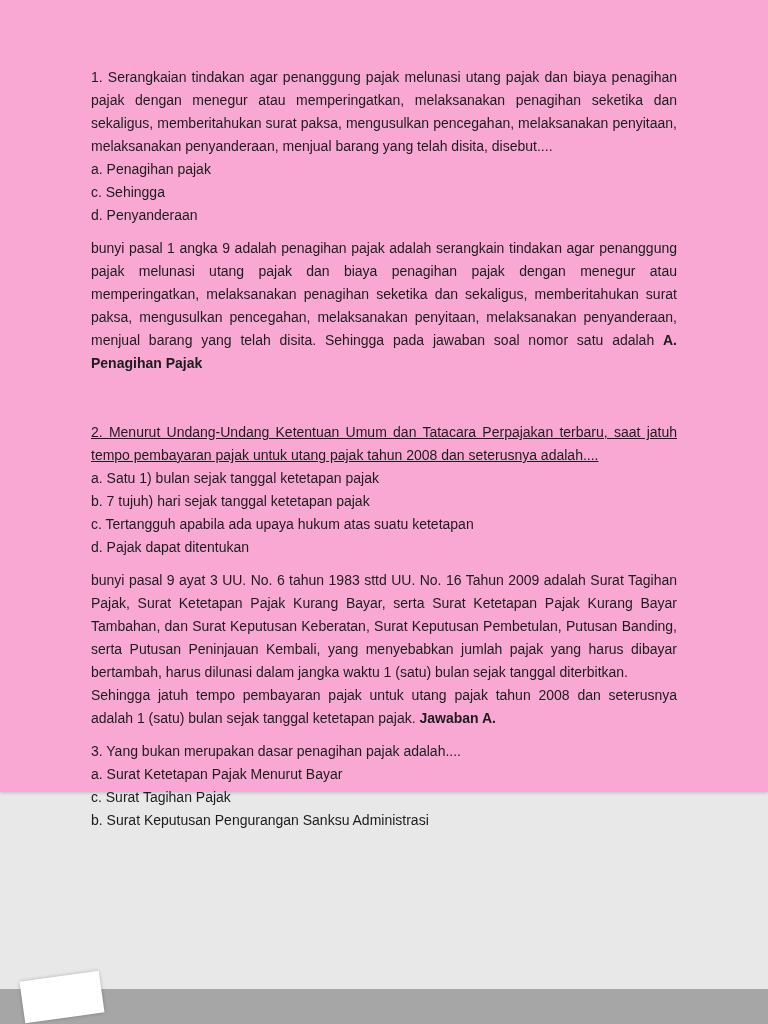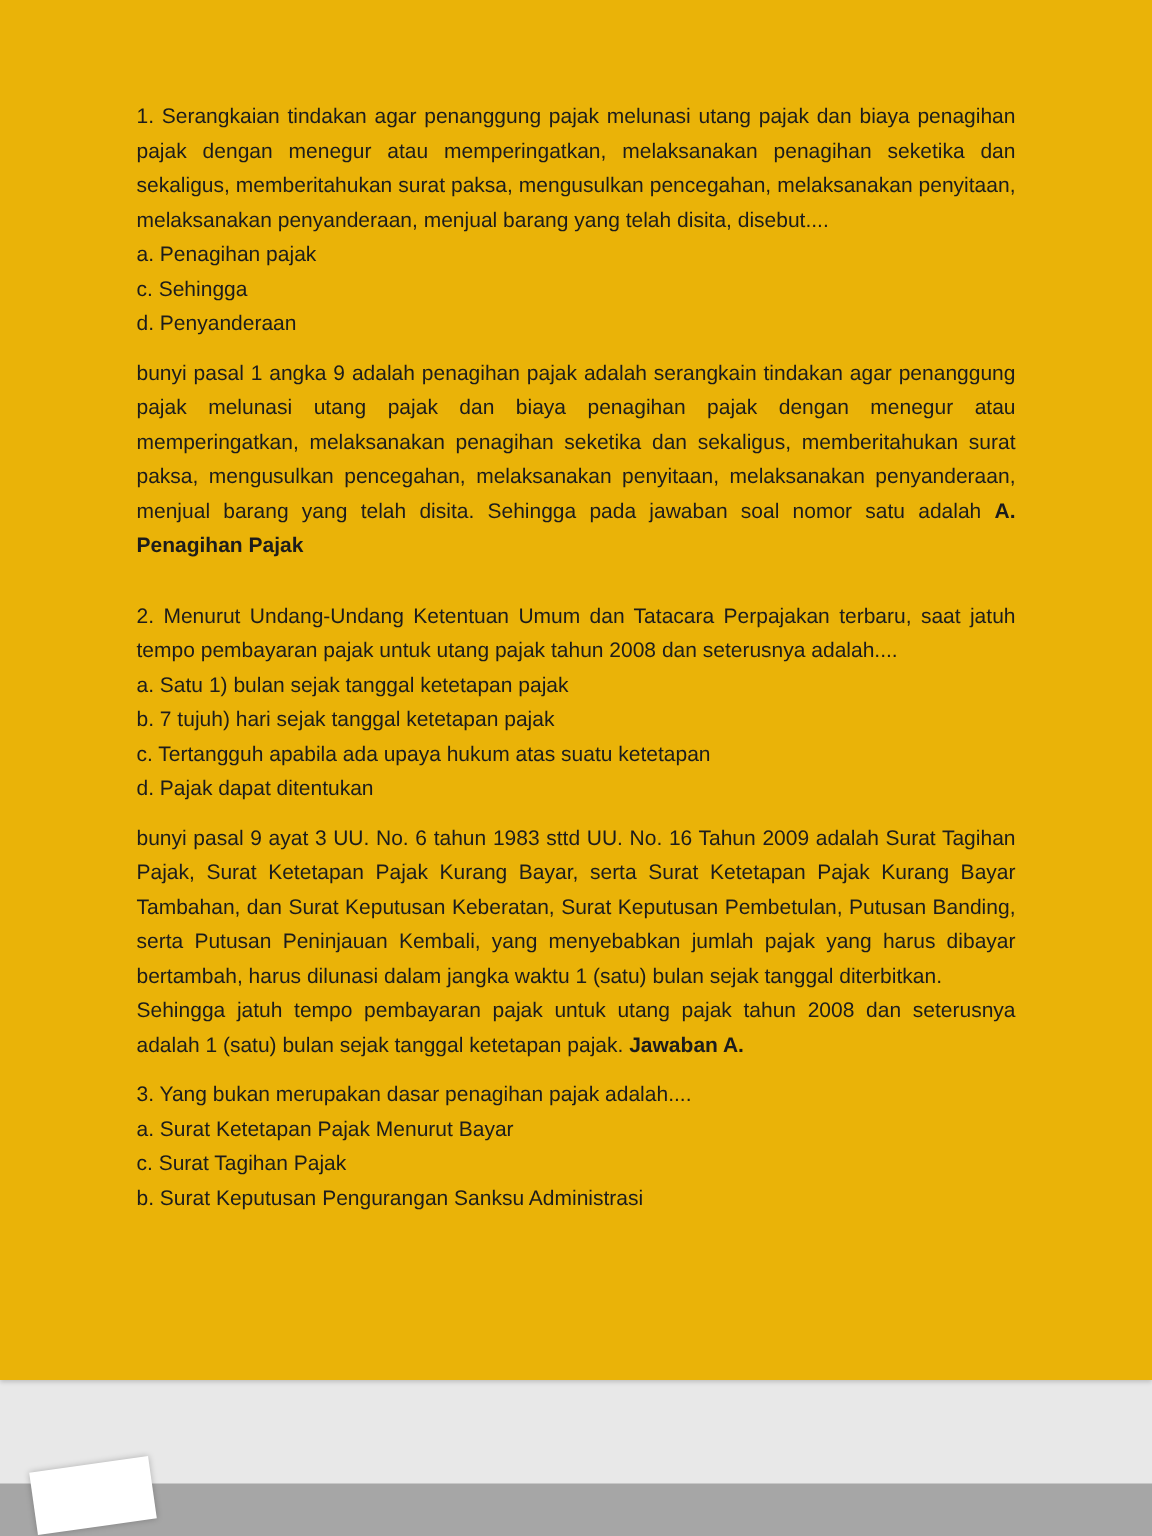--- a/index.html
+++ b/index.html
@@ -10,35 +10,35 @@
     position: relative;
     overflow: hidden;
     background: #e8e8e8;
     font-family: "Liberation Sans", sans-serif;
   }
   .page {
     position: absolute;
     top: 0;
     left: 0;
     width: 768px;
-    height: 920px;
-    background: #eab308;
+    height: 792px;
+    background: #f9a8d4;
     z-index: 2;
     box-shadow: 0 1px 3px rgba(0,0,0,0.18);
   }
   .content {
     padding: 66px 91px 0 91px;
     color: #1c1c1c;
     font-size: 14px;
     line-height: 23px;
   }
   p { margin: 0; }
   .justify { text-align: justify; }
   .mt1 { margin-top: 10px; }   
-  .mt2 { margin-top: 24px; }   
+  .mt2 { margin-top: 46px; text-decoration: underline; }   
   strong { font-weight: bold; }
 
   .page-gap {
     position: absolute;
     left: 0;
     top: 953px;
     width: 768px;
     height: 71px;
     background: #e8e8e8;
     z-index: 1;

